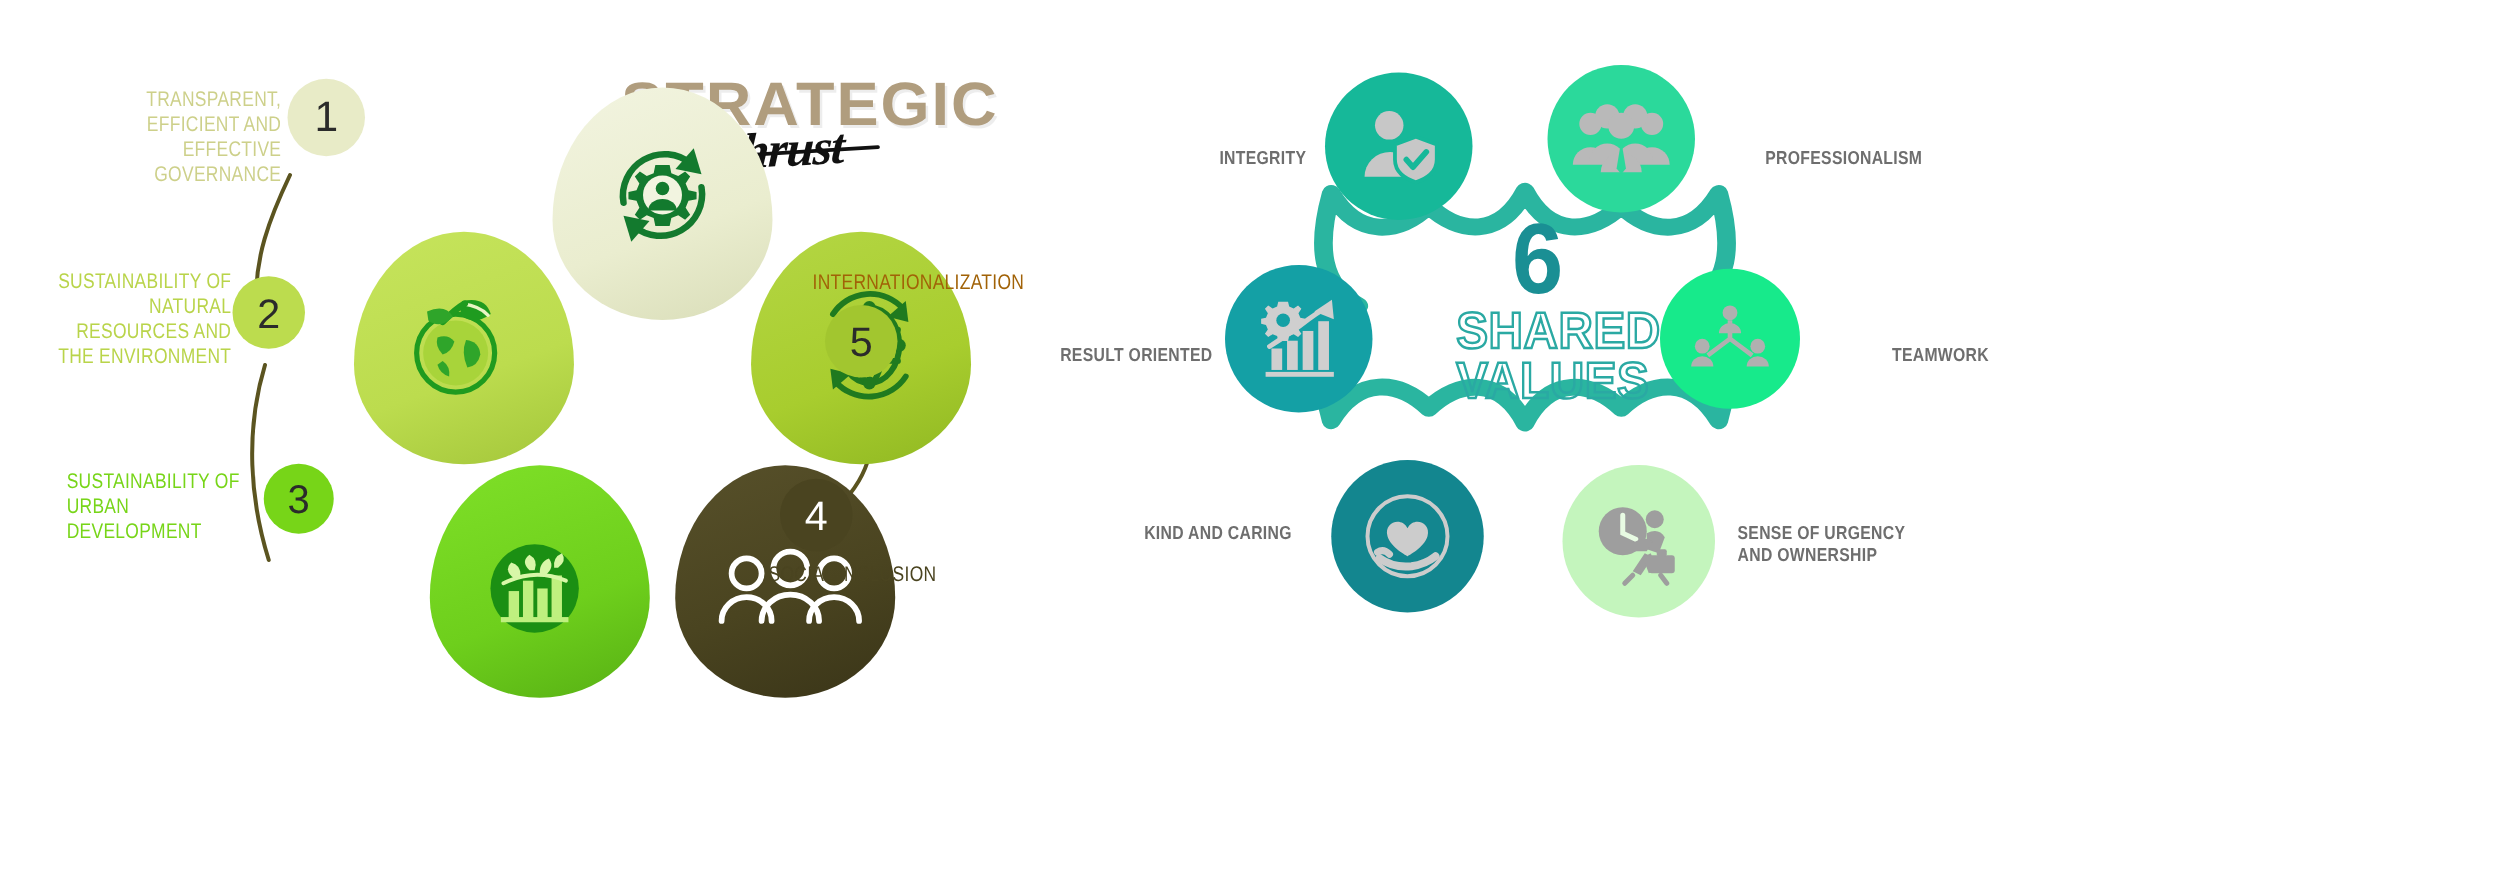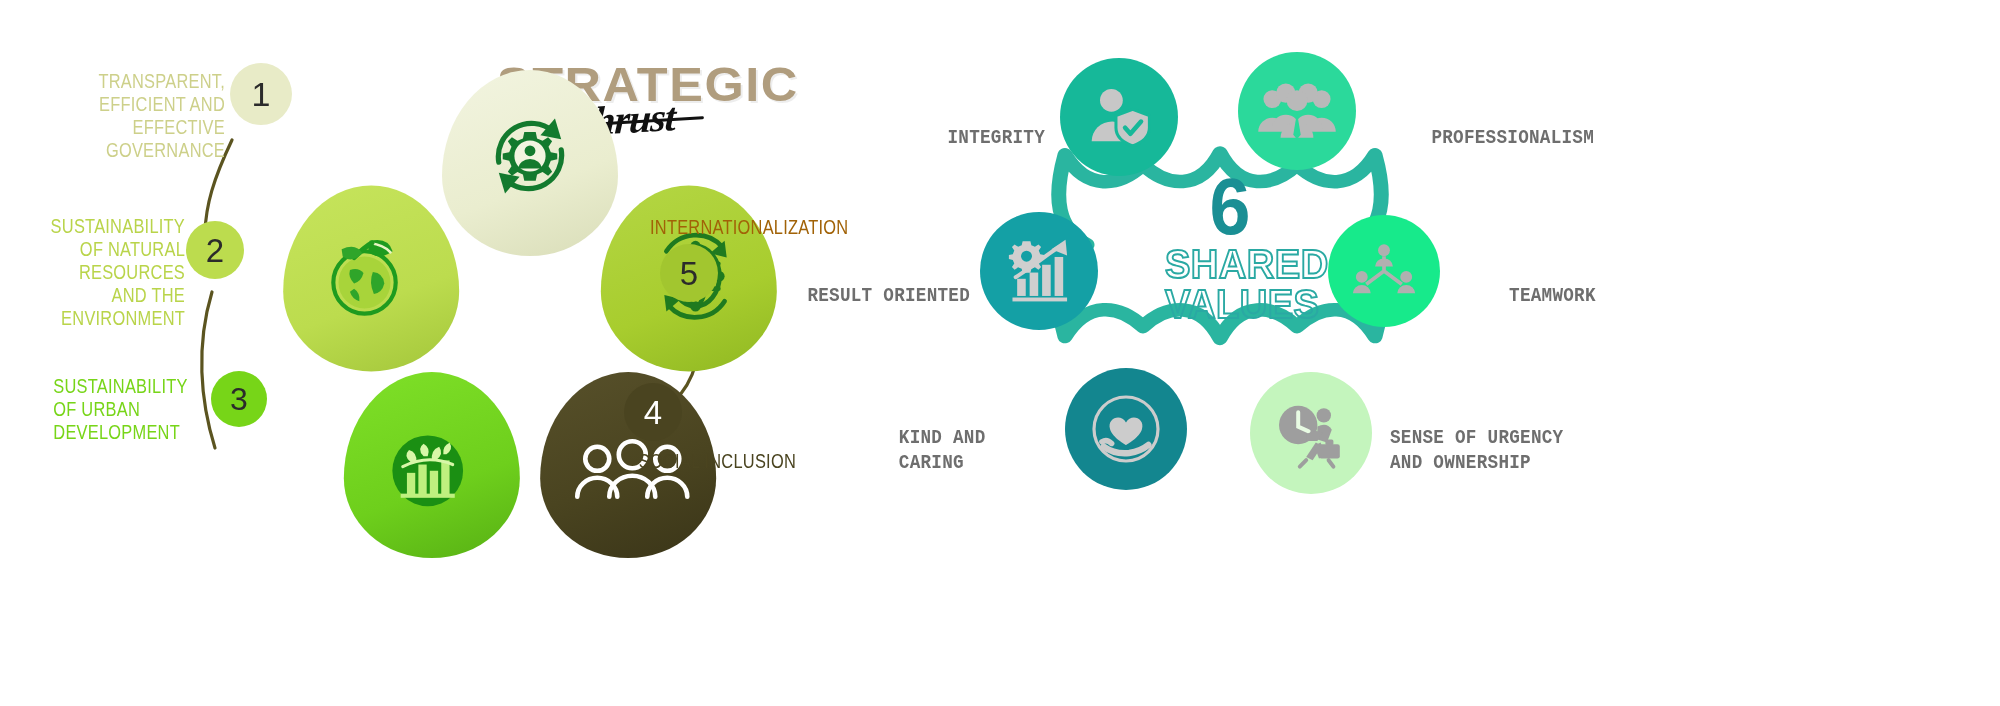--- a/index.html
+++ b/index.html
@@ -9,21 +9,21 @@
     -webkit-font-smoothing:antialiased;
   }
   .stage{position:relative;width:2000px;height:706px;}
 
   
   .abs{position:absolute;}
 
   
   #left{position:absolute;left:0;top:0;width:860px;height:706px;}
 
-  .st-label{font-size:20px;letter-spacing:.3px;}
+  .st-label{font-size:17px;letter-spacing:.3px;}
   .st-label > span{display:block;transform:scaleX(.82);transform-origin:right center;}
   .st-label.l-right > span{transform-origin:left center;}
 
   .badge{
     border-radius:50%;display:flex;align-items:center;justify-content:center;
     font-family:"Liberation Sans",sans-serif;font-weight:400;
   }
   .badge span{display:block;line-height:1;}
 
   
@@ -56,22 +56,22 @@
   }
   .ico{position:absolute;left:50%;top:34px;margin-left:-52px;width:104px;height:104px;}
 
   
   .conn{position:absolute;stroke:#5b5420;stroke-width:3.2;fill:none;stroke-linecap:round;}
 
   
   #right{position:absolute;left:860px;top:0;width:1140px;height:706px;}
   .vcircle{position:absolute;border-radius:50%;display:flex;align-items:center;justify-content:center;}
   .vlabel{
-    position:absolute;font-size:21px;color:#6e6e6e;letter-spacing:.3px;
-    font-family:Liberation Mono, monospace;
+    position:absolute;font-size:15px;color:#6e6e6e;letter-spacing:.3px;
+    font-family:Liberation Sans, sans-serif;
     font-weight:700;line-height:1.2;white-space:pre-line;
   }
   .vlabel > span{display:block;transform:scaleX(.84);}
   .vlabel.r > span{transform-origin:left center;}
   .vlabel.l > span{transform-origin:right center;}
 
   #sv-center{position:absolute;left:175px;top:95px;width:370px;height:370px;}
   #sv-text{position:absolute;left:300px;top:170px;width:140px;text-align:center;}
   #sv-num{
     font-size:80px;font-weight:700;color:#1a8f94;line-height:.92;
@@ -214,21 +214,21 @@
     </div>
 
     <div class="st-label abs" style="left:20px;top:375px;width:185px;color:#77d518;">
       <span>SUSTAINABILITY OF
 URBAN DEVELOPMENT</span>
     </div>
     <div class="badge abs" style="left:211px;top:371px;width:56px;height:56px;background:#77d518;color:#2b2b2b;font-size:32px;">
       <span>3</span>
     </div>
 
-    <div class="st-label l-right abs" style="left:600px;top:450px;width:200px;text-align:right;color:#4a4420;margin-left:32px;">
+    <div class="st-label l-right abs" style="left:600px;top:450px;width:200px;text-align:center;color:#4a4420;">
       <span>SOCIAL INCLUSION</span>
     </div>
     <div class="badge abs" style="left:624px;top:383px;width:58px;height:58px;background:#4a4420;color:#ffffff;font-size:33px;">
       <span>4</span>
     </div>
 
     <div class="st-label l-right abs" style="left:650px;top:216px;width:230px;text-align:left;color:#a16207;">
       <span>INTERNATIONALIZATION</span>
     </div>
     <div class="badge abs" style="left:660px;top:244px;width:58px;height:58px;background:#a2c62f;color:#2b2b2b;font-size:33px;">
@@ -282,21 +282,21 @@
           <circle cx="40" cy="26" r="13"></circle>
             <path d="M21,74 a19,19 0 0 1 38,0z"></path>
           <circle cx="70" cy="26" r="13"></circle>
             <path d="M51,74 a19,19 0 0 1 38,0z"></path>
           <circle cx="55" cy="36" r="14"></circle>
             <path d="M33,86 a22,21 0 0 1 44,0z"></path>
         </g>
         <path d="M55,52 l-5,30 5,6 5,-6 -5,-30z" fill="#2bd99b"></path>
       </svg>
     </div>
-    <div class="vlabel r" style="left:524px;top:100px;width:250px;text-align:right;">
+    <div class="vlabel r" style="left:510px;top:100px;width:250px;text-align:center;">
       <span>PROFESSIONALISM</span>
     </div>
 
     <div class="vcircle" style="left:468px;top:215px;width:112px;height:112px;background:#17ea8b;">
       <svg viewBox="0 0 100 100" width="74" height="74">
         <g stroke="#b0b0b0" stroke-width="5">
           <path d="M50,30 L50,50 M50,50 L26,68 M50,50 L74,68"></path>
         </g>
         <g fill="#b0b0b0">
           <circle cx="50" cy="22" r="8"></circle>
@@ -334,21 +334,21 @@
     </div>
 
     <div class="vcircle" style="left:205px;top:368px;width:122px;height:122px;background:#13868f;">
       <svg viewBox="0 0 100 100" width="80" height="80">
         <circle cx="50" cy="50" r="40" fill="none" stroke="#cccccc" stroke-width="4"></circle>
         <path d="M50,42 c-6,-12 -24,-6 -20,8 c3,11 20,20 20,20 c0,0 17,-9 20,-20 c4,-14 -14,-20 -20,-8z" fill="#cccccc"></path>
         <path d="M22,72 q14,10 32,8 q14,-2 24,-10" fill="none" stroke="#cccccc" stroke-width="8" stroke-linecap="round"></path>
         <path d="M20,66 q6,-4 12,2" fill="none" stroke="#cccccc" stroke-width="7" stroke-linecap="round"></path>
       </svg>
     </div>
-    <div class="vlabel l" style="left:10px;top:400px;width:180px;text-align:left;">
+    <div class="vlabel l" style="left:10px;top:400px;width:180px;text-align:center;">
       <span>KIND AND CARING</span>
     </div>
 
     <div class="vcircle" style="left:120px;top:212px;width:118px;height:118px;background:#14a0a5;">
       <svg viewBox="0 0 100 100" width="78" height="78">
         <g fill="#cfcfcf">
           <rect x="22" y="60" width="11" height="22"></rect>
           <rect x="38" y="52" width="11" height="30"></rect>
           <rect x="54" y="42" width="11" height="40"></rect>
           <rect x="70" y="32" width="11" height="50"></rect>

